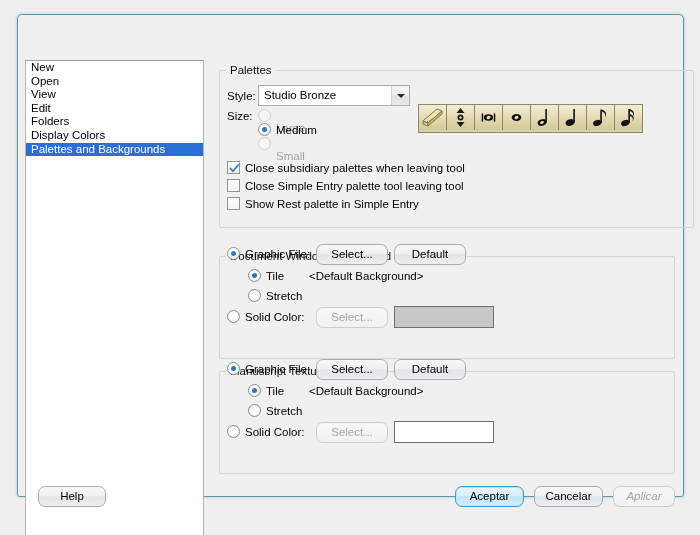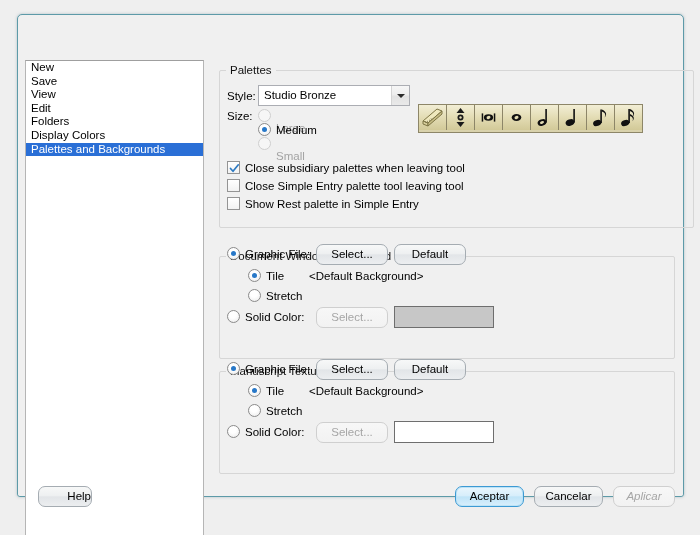--- a/index.html
+++ b/index.html
@@ -248,21 +248,21 @@
 </head>
 <body>
 
 <div id="dialog">
 
 
   <div id="dialog-body">
 
     <div id="category-list">
       <div class="cat-item"><span>New</span></div>
-      <div class="cat-item"><span>Save</span></div>
+      <div class="cat-item"><span>Open</span></div>
       <div class="cat-item"><span>View</span></div>
       <div class="cat-item"><span>Edit</span></div>
       <div class="cat-item"><span>Folders</span></div>
       <div class="cat-item"><span>Display Colors</span></div>
       <div class="cat-item selected" style="background: rgb(42, 111, 214);"><span>Palettes and Backgrounds</span></div>
     </div>
 
     <div class="group" id="group-palettes">
       <div class="group-title">Palettes</div>
     </div>
@@ -393,20 +393,20 @@
 
     <div class="radio" style="left:230px; top:361px;"></div>
     <div class="lbl" style="left:248px; top:362px;">Stretch</div>
 
     <div class="radio" style="left:209px; top:382px;"></div>
     <div class="lbl" style="left:227px; top:383px;">Solid Color:</div>
     <div class="btn disabled" style="left:298px; top:379px; width:72px;">Select...</div>
     <div class="swatch" id="manuscript-swatch" style="left:376px; top:378px; width:100px; background:#ffffff;"></div>
 
     <div id="footer-buttons">
-      <div class="btn" style="left:20px;  width:54px;text-align:right;">Help</div>
+      <div class="btn" style="left:20px;  width:68px;">Help</div>
       <div class="btn default" style="left:437px; width:69px;">Aceptar</div>
       <div class="btn" style="left:516px; width:69px;">Cancelar</div>
       <div class="btn disabled" style="left:595px; width:62px;font-style:italic;">Aplicar</div>
     </div>
 
   </div>
 </div>
 
 </body></html>

